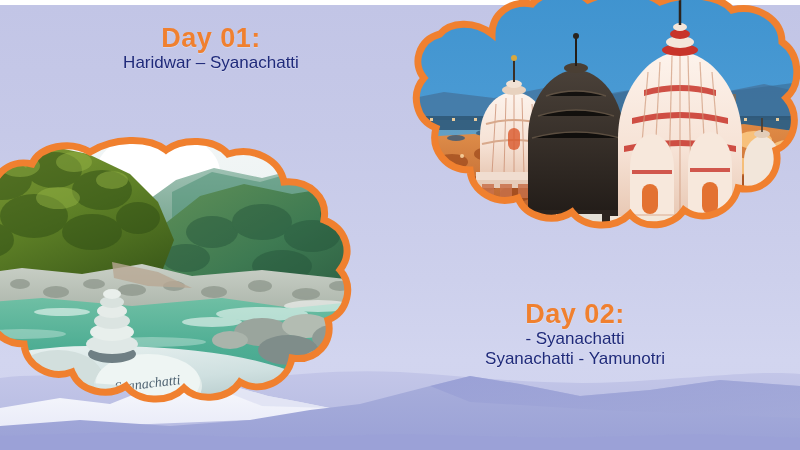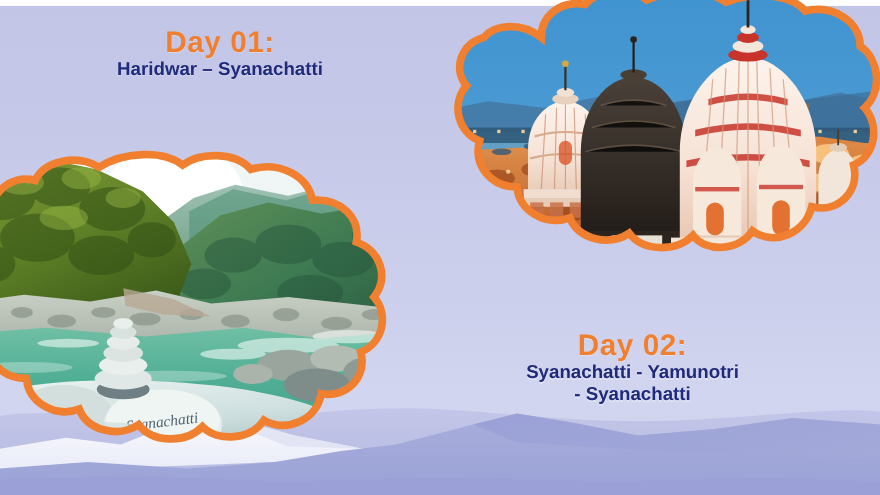--- a/index.html
+++ b/index.html
@@ -28,26 +28,26 @@
   .dayBlock { position:absolute; text-align:center; }
   .dayTitle {
     color:#f0802f;
     font-weight:bold;
     letter-spacing:0.5px;
     line-height:1.05;
     text-shadow:0 1px 0 rgba(255,255,255,.28);
   }
   .daySub {
     color:#1f2a7a;
-    font-weight:bold;
+    font-weight:normal;
     line-height:1.12;
     text-shadow:0 1px 0 rgba(255,255,255,.30);
   }
 
-  #day1Block { left:5px; top:24px; width:390px; }
+  #day1Block { left:16px; top:24px; width:390px; }
   #day1Block .dayTitle { font-size:27px; }
   #day1Block .daySub { font-size:17px; margin-top:1px; }
 
   #day2Block { left:380px; top:300px; width:390px; }
   #day2Block .dayTitle { font-size:27px; }
   #day2Block .daySub { font-size:17px; margin-top:1px; }
 
   #leftCloud  { left:-38px; top:136px; }
   #rightCloud { left:404px; top:-12px; }
 </style>
@@ -506,17 +506,17 @@
     </svg>
   </div>
 
   <div class="dayBlock" id="day1Block">
     <div class="dayTitle">Day 01:</div>
     <div class="daySub">Haridwar – Syanachatti</div>
   </div>
 
   <div class="dayBlock" id="day2Block">
     <div class="dayTitle">Day 02:</div>
+    <div class="daySub">- Syanachatti</div>
     <div class="daySub">Syanachatti - Yamunotri</div>
-    <div class="daySub">- Syanachatti</div>
   </div>
 
 </div>
 
 </body></html>

